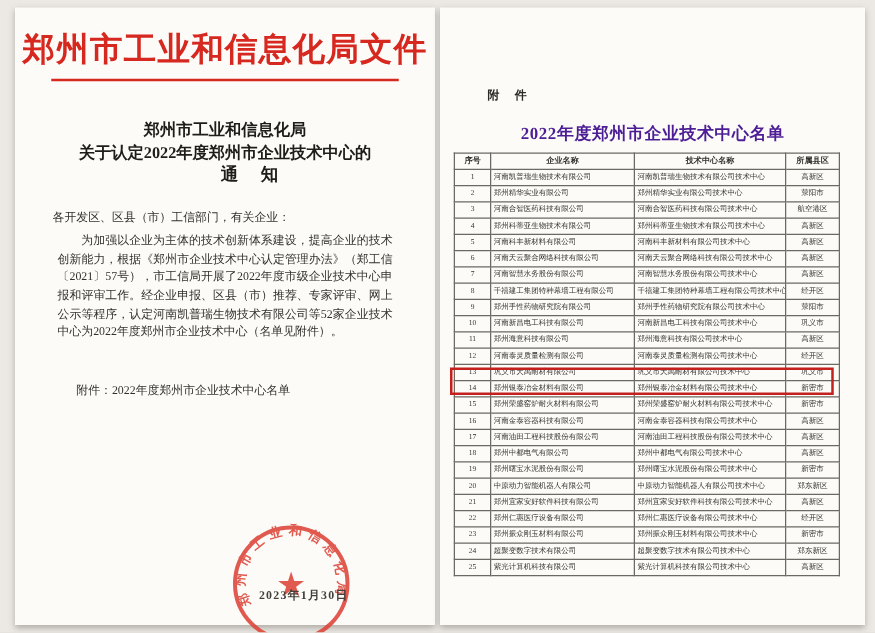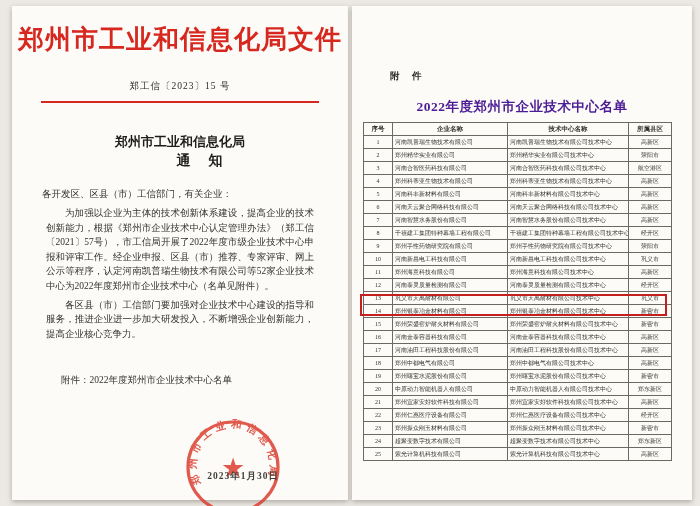--- a/index.html
+++ b/index.html
@@ -61,30 +61,29 @@
     border:2px solid var(--box-red);z-index:2;
   }
 </style>
 </head>
 <body>
 
 <div id="stage">
 
   <div class="page" id="page-left">
     <div class="red-header">郑州市工业和信息化局文件</div>
-    <div class="doc-number">郑工信〔2023〕15 号</div>
     <div class="red-rule"></div>
     <div class="doc-title">
       <div class="t1">郑州市工业和信息化局</div>
+      <div class="t2">关于认定2022年度郑州市企业技术中心的</div>
       <div class="t3">通　知</div>
     </div>
     <div class="body-text">
       <div class="salutation">各开发区、区县（市）工信部门，有关企业：</div>
       <p class="para">为加强以企业为主体的技术创新体系建设，提高企业的技术创新能力，根据《郑州市企业技术中心认定管理办法》（郑工信〔2021〕57号），市工信局开展了2022年度市级企业技术中心申报和评审工作。经企业申报、区县（市）推荐、专家评审、网上公示等程序，认定河南凯普瑞生物技术有限公司等52家企业技术中心为2022年度郑州市企业技术中心（名单见附件）。</p>
-      <p class="para">各区县（市）工信部门要加强对企业技术中心建设的指导和服务，推进企业进一步加大研发投入，不断增强企业创新能力，提高企业核心竞争力。</p>
       <div class="attachment-note">附件：2022年度郑州市企业技术中心名单</div>
     </div>
   </div>
 
   <svg class="seal-svg" width="100" height="100" viewBox="0 0 100 100">
     <defs>
       <path id="sealArc" d="M 19,68 A 37,37 0 1 1 81,68" fill="none"></path>
     </defs>
     <circle cx="50" cy="50" r="45" fill="none" stroke="#dd4437" stroke-width="3.2"></circle>
     <text font-size="10.5" fill="#dd4437" font-weight="bold" letter-spacing="4.5">

